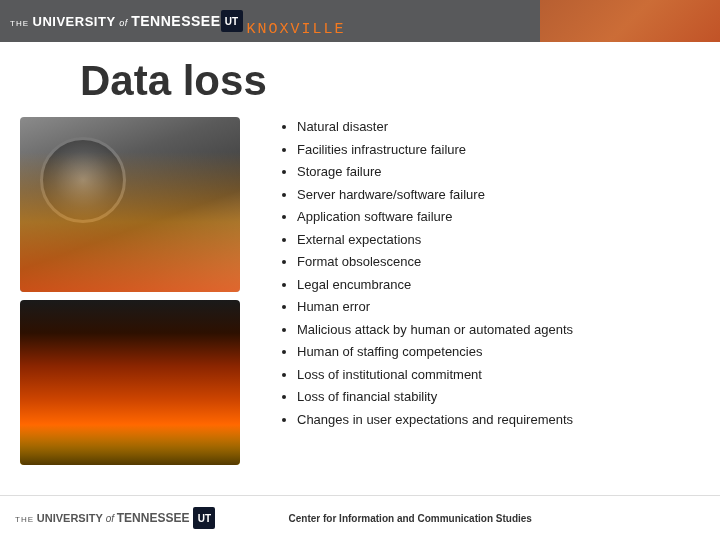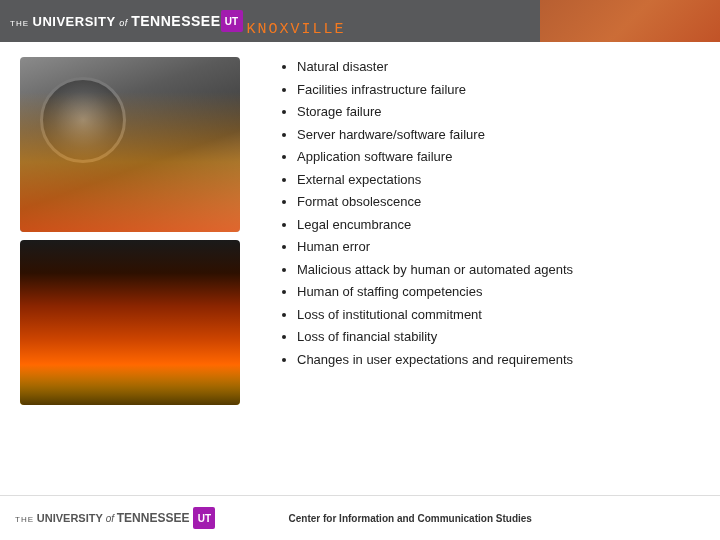--- a/index.html
+++ b/index.html
@@ -215,21 +215,21 @@
       text-align: left;
     }
 
     
     .ut-logo-small {
       display: inline-flex;
       align-items: center;
       justify-content: center;
       width: 22px;
       height: 22px;
-      background: #a21caf;
+      background: #0f172a;
       border-radius: 2px;
       color: white;
       font-size: 10px;
       font-weight: bold;
       font-family: Arial, sans-serif;
     }
   </style>
 </head>
 <body>
 
@@ -242,20 +242,21 @@
     <span class="of">of</span>
     <span class="tennessee">TENNESSEE</span>
   </div>
   <div class="ut-logo-small">UT</div>
   <div class="knoxville-text">KNOXVILLE</div>
 </div>
 
 <div class="bg-top-right"></div>
 
 <div class="main">
+  <div class="page-title">Data loss</div>
 
   <div class="content-area">
 
     <div class="images-col">
       <div class="img-placeholder img-hdd">
         <div class="flame"></div>
       </div>
       <div class="img-placeholder img-fire"></div>
     </div>
 

